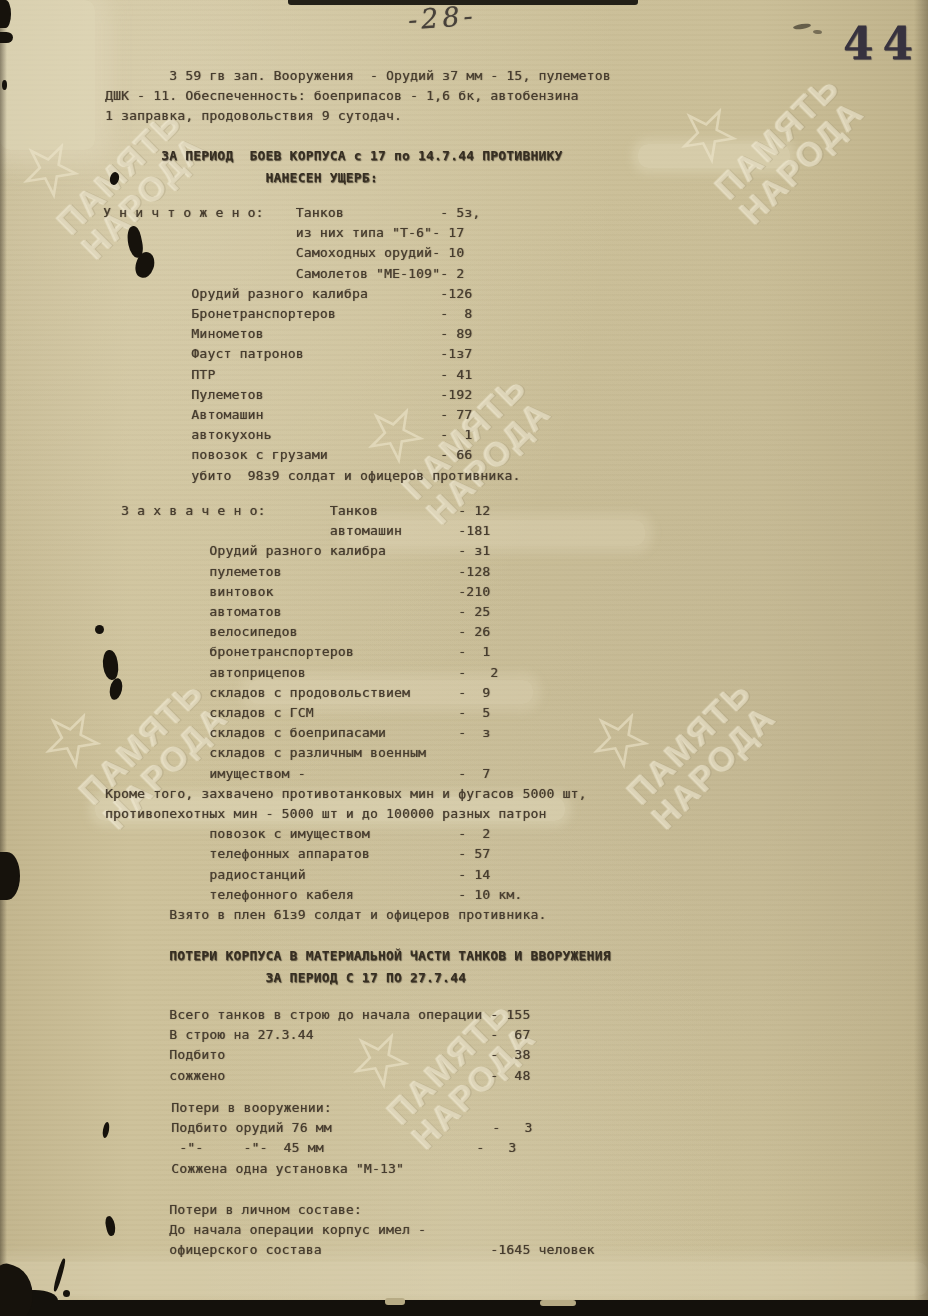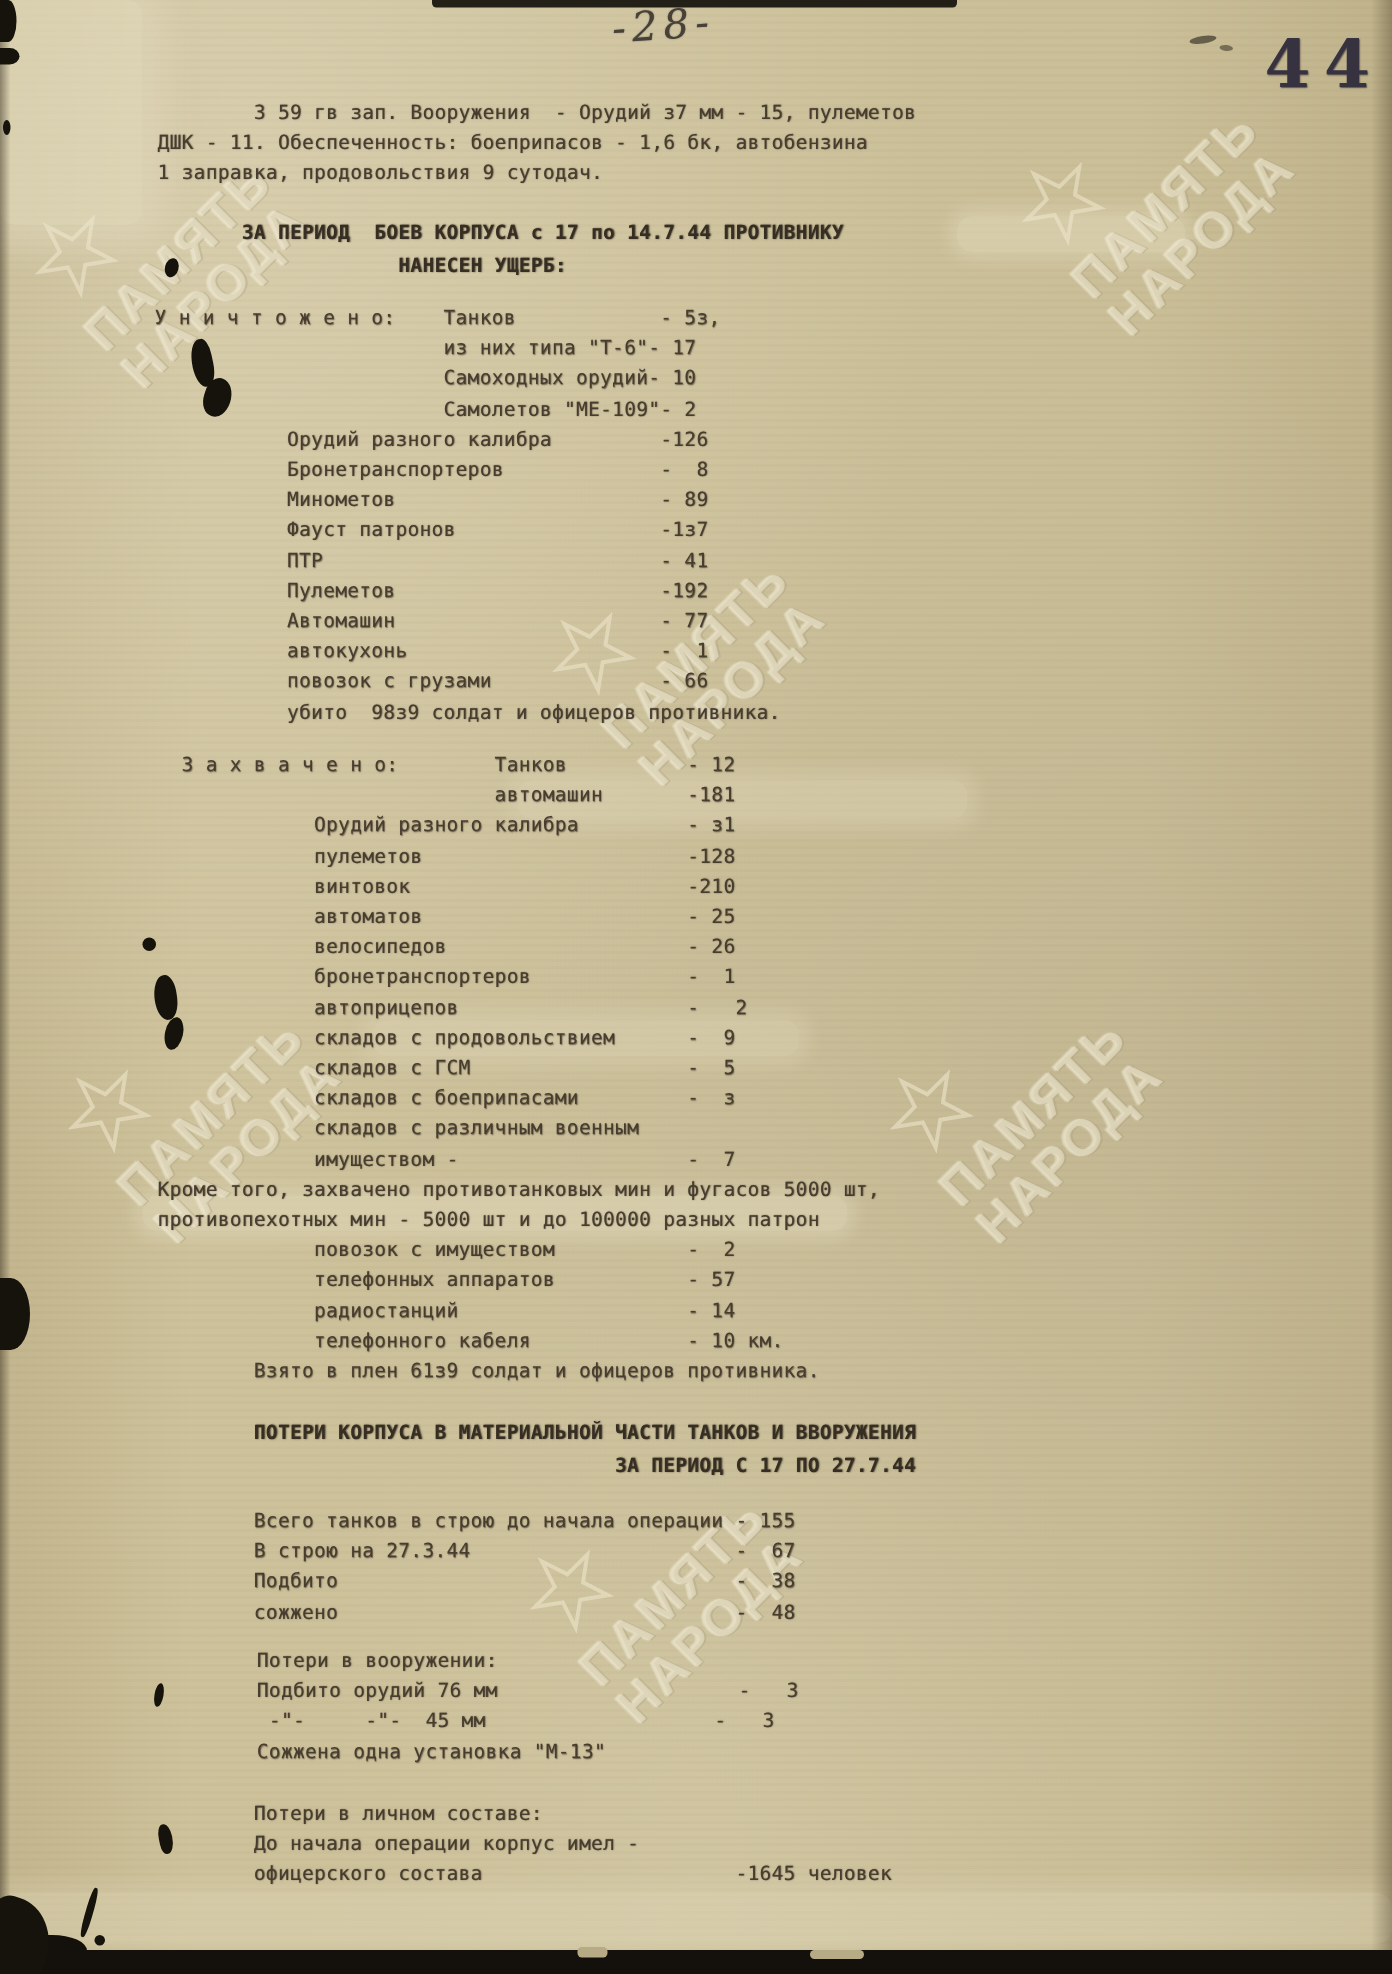--- a/index.html
+++ b/index.html
@@ -152,21 +152,21 @@
              складов с боеприпасами         -  з
              складов с различным военным
              имуществом -                   -  7
 Кроме того, захвачено противотанковых мин и фугасов 5000 шт,
 противопехотных мин - 5000 шт и до 100000 разных патрон
              повозок с имуществом           -  2
              телефонных аппаратов           - 57
              радиостанций                   - 14
              телефонного кабеля             - 10 км.
         Взято в плен 61з9 солдат и офицеров противника.</div>
-  <div class="typed bold" style="left:105px;top:945px;line-height:21.5px;text-align:right;">        ПОТЕРИ КОРПУСА В МАТЕРИАЛЬНОЙ ЧАСТИ ТАНКОВ И ВВОРУЖЕНИЯ
+  <div class="typed bold" style="left:105px;top:945px;line-height:21.5px;">        ПОТЕРИ КОРПУСА В МАТЕРИАЛЬНОЙ ЧАСТИ ТАНКОВ И ВВОРУЖЕНИЯ
                     ЗА ПЕРИОД С 17 ПО 27.7.44</div>
   <div class="typed" style="left:105px;top:1005px;">        Всего танков в строю до начала операции - 155
         В строю на 27.3.44                      -  67
         Подбито                                 -  38
         сожжено                                 -  48</div>
   <div class="typed" style="left:107px;top:1098px;">        Потери в вооружении:
         Подбито орудий 76 мм                    -   3
          -"-     -"-  45 мм                   -   3
         Сожжена одна установка "М-13"</div>
   <div class="typed" style="left:105px;top:1200px;">        Потери в личном составе:

